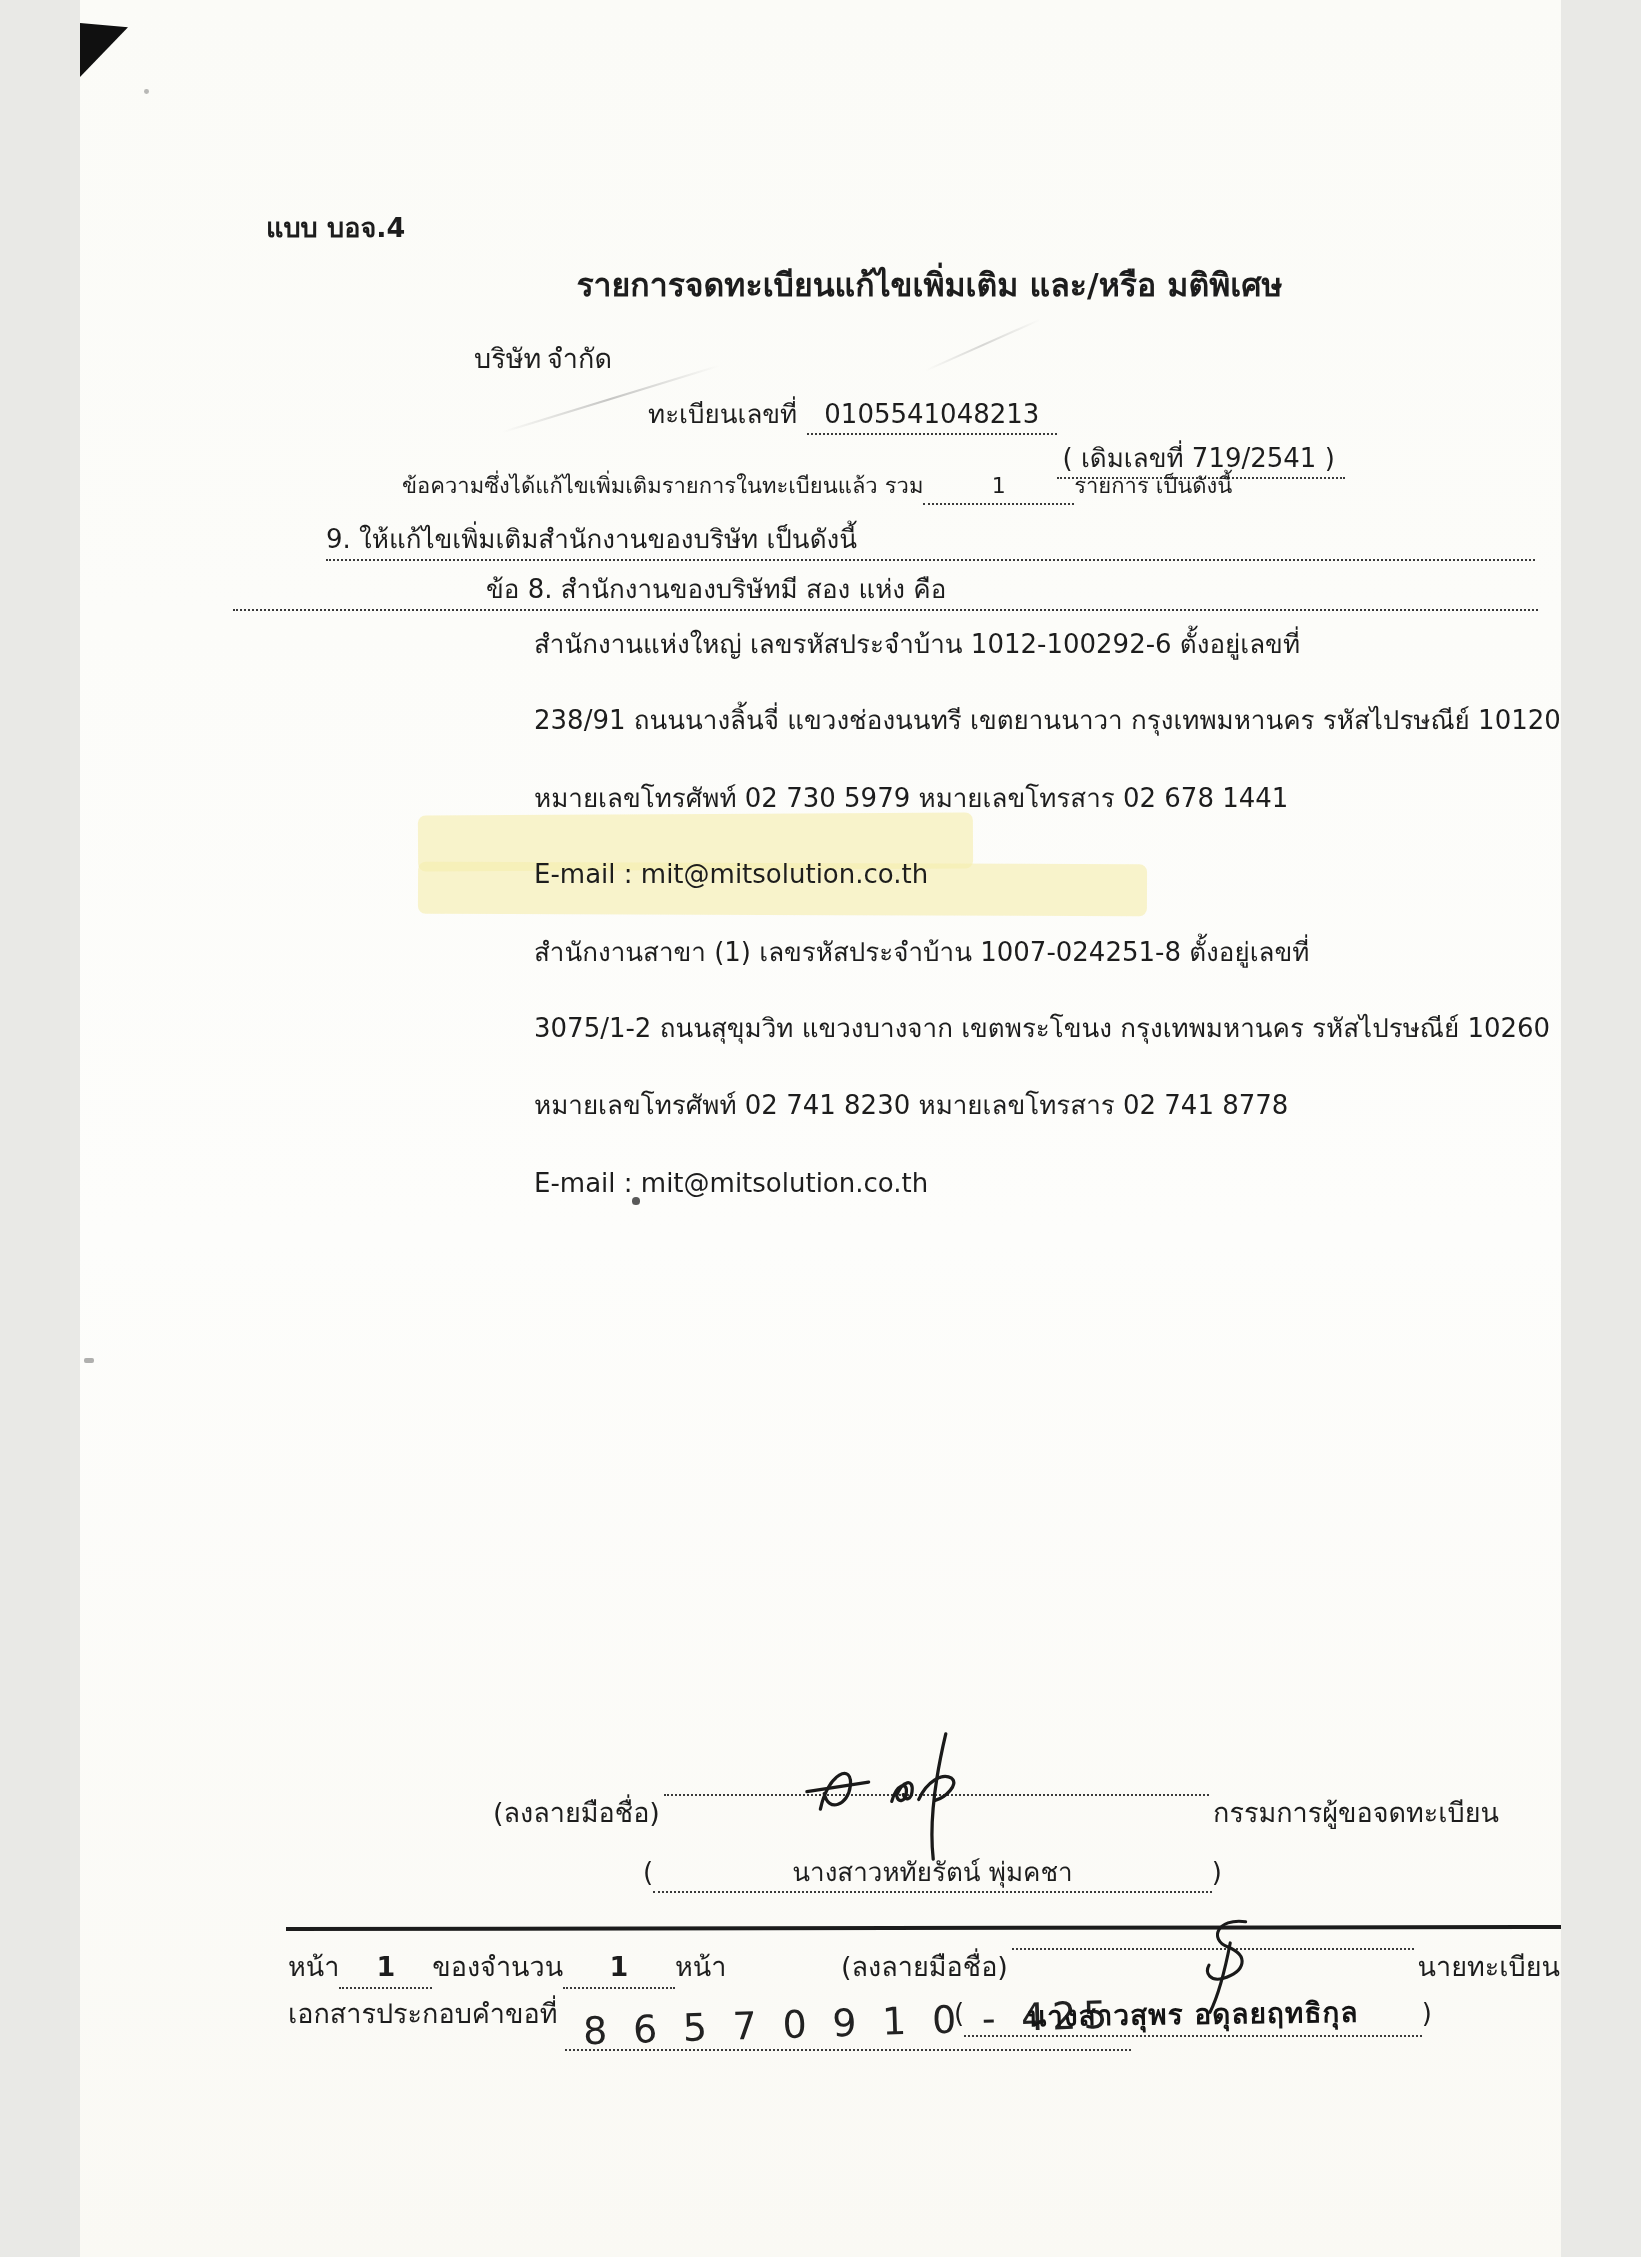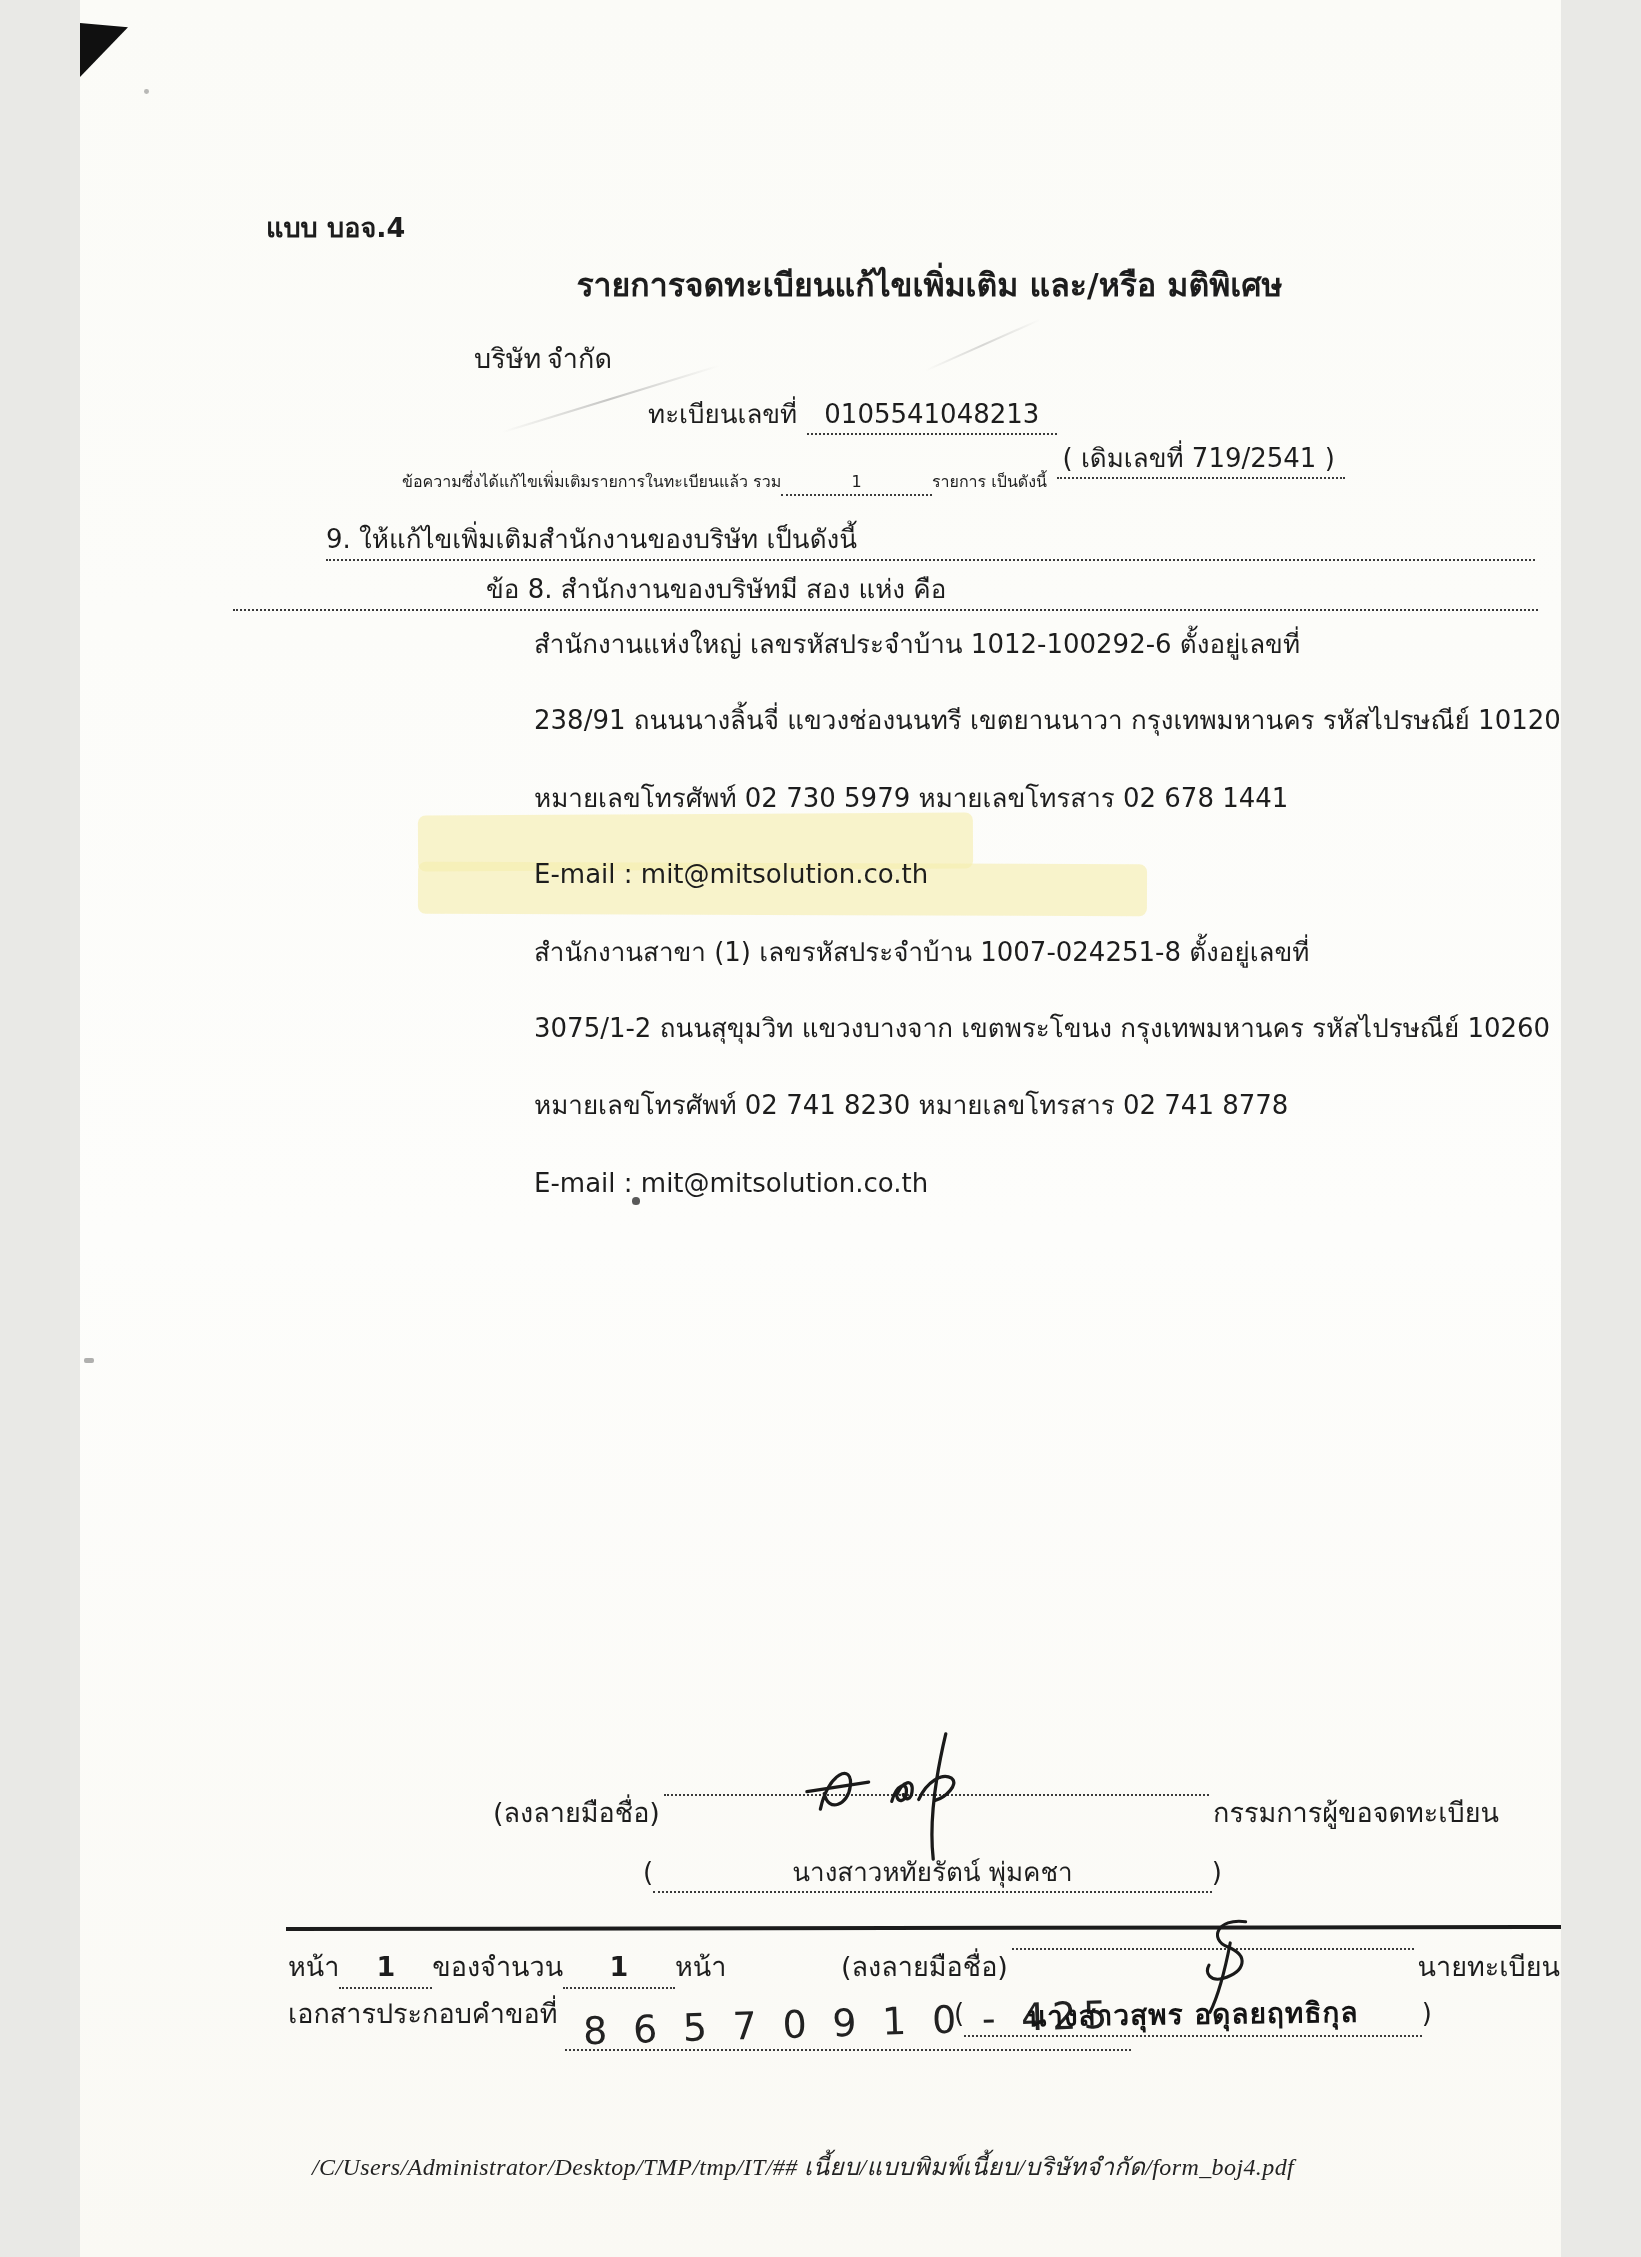--- a/index.html
+++ b/index.html
@@ -55,21 +55,21 @@
     <span>บริษัท</span>
     <span style="margin-left:5.8px;">จำกัด</span>
   </div>
 
   <div class="t row" style="left:568px; top:396px; font-size:26px;">
     <span>ทะเบียนเลขที่</span>
     <span class="dotval" style="margin-left:9.7px;">0105541048213</span>
     <span class="dotval" style="padding:0 9.7px 1px 5.8px;margin-top:44px;">( เดิมเลขที่  719/2541 )</span>
   </div>
 
-  <div class="t row" style="left:322px; top:471px; width:1022px; font-size:16px;">
+  <div class="t row" style="left:322px; top:471px; width:1022px; font-size:22px;">
     <span>ข้อความซึ่งได้แก้ไขเพิ่มเติมรายการในทะเบียนแล้ว  รวม</span>
     <span class="dotval" style="min-width:116px;">1</span>
     <span>รายการ  เป็นดังนี้</span>
   </div>
 
   <div class="t dotline" style="left:246px; top:521px; width:1209px; font-size:26px;">
     <span>9. ให้แก้ไขเพิ่มเติมสำนักงานของบริษัท เป็นดังนี้</span>
   </div>
   <div class="t dotline" style="left:153px; top:571px; width:1305px; font-size:26px; padding-left:253px; box-sizing:border-box;">
     <span>ข้อ 8. สำนักงานของบริษัทมี สอง แห่ง คือ</span>
@@ -134,16 +134,15 @@
     <span>เอกสารประกอบคำขอที่</span>
     <span class="dotval" style="flex:1 1 auto; margin-left:7.7px;"><span class="hand">8 6 5 7 0 9 1 0 - 425</span></span>
   </div>
 
   <div class="t row" style="left:874px; top:1995px; width:478px; font-size:26px;">
     <span>(</span>
     <span class="dotval" style="flex:1 1 auto;"><span class="stamp">นางสาวสุพร  อดุลยฤทธิกุล</span></span>
     <span>)</span>
   </div>
 
-  <div class="t footer-path" style="left:232px; top:2151px;">/C/Users/Administrator/Desktop/TMP/tmp/IT/## เนี้ยบ/แบบพิมพ์เนี้ยบ/บริษัทจำกัด/form_boj4.pdf</div>
 
 </div>
 
 
 </body></html>

